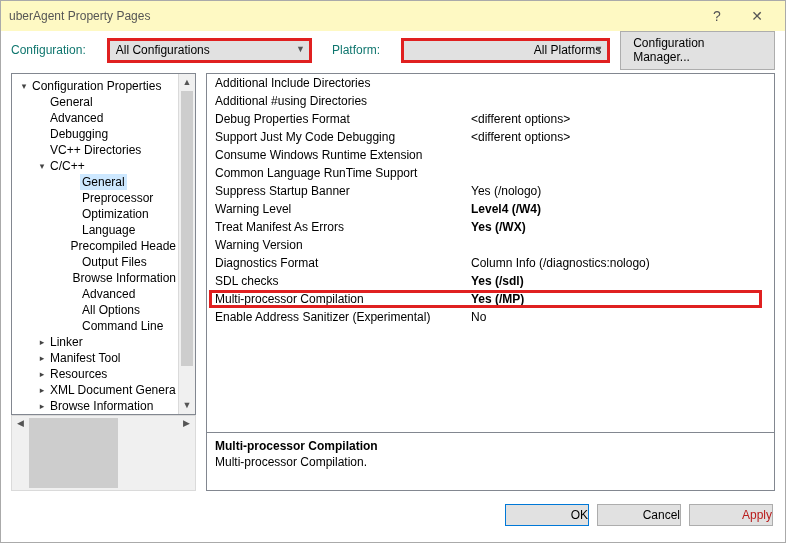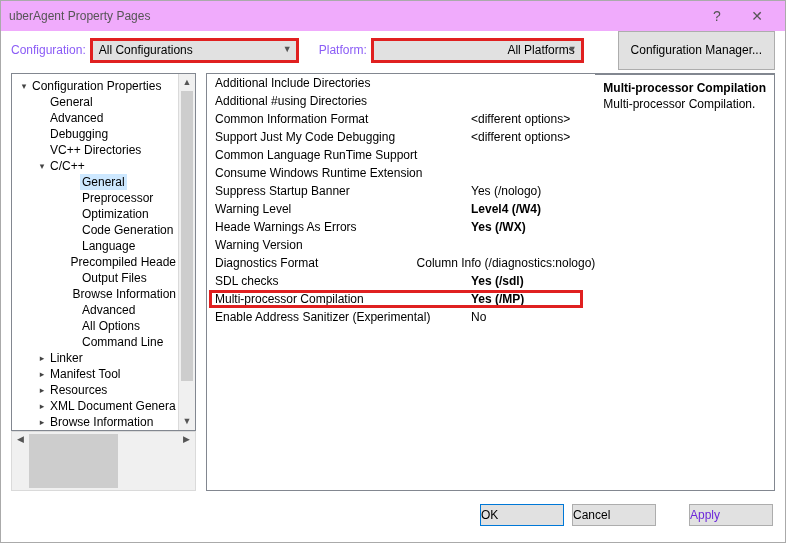--- a/index.html
+++ b/index.html
@@ -1,59 +1,59 @@
 <!DOCTYPE html>
 <html><head>
 <meta charset="utf-8">
 <style>
   * { box-sizing: border-box; margin: 0; padding: 0; font-family: "Segoe UI", Tahoma, sans-serif; font-size: 12px; }
   body { width: 786px; height: 543px; background: #fff; border: 1px solid #aaa; overflow: hidden; }
-  .titlebar { height: 30px; background: #f0abfc; display: flex; align-items: center; padding: 0 8px; color: #555; }
+  .titlebar { height: 30px; background: #fef9c3; display: flex; align-items: center; padding: 0 8px; color: #555; }
   .titlebar .title { flex: 1; }
   .titlebar .ctl { width: 40px; text-align: center; color: #555; font-size: 14px; cursor: default; }
   .toolbar { height: 38px; display: flex; align-items: center; padding: 4px 10px; gap: 6px; }
-  .toolbar label { color: #8b5cf6; }
+  .toolbar label { color: #0f766e; }
   .combo { border: 1px solid #adadad; background: #e1e1e1; height: 21px; display: flex; align-items: center; padding: 0 6px; position: relative; }
   .combo .arrow { position: absolute; right: 4px; top: 3px; font-size: 9px; color: #555; }
   .combo.cfg { width: 205px; }
   .combo.plat { width: 209px; justify-content: flex-end; }
   .btn { border: 1px solid #adadad; background: #e1e1e1; height: 39px; padding: 0 12px; display: flex; align-items: center; }
-  .highlight-red { outline: 3px solid #e02020; outline-offset: -1px; }
+  .highlight-red { outline: 3px solid #e02020; outline-offset: -1px; margin-left: 17px; }
   .main { display: flex; padding: 4px 10px 6px 10px; height: 428px; gap: 10px; }
   .tree-wrap { width: 185px; border: 1px solid #828790; display: flex; }
   .tree { flex: 1; overflow: hidden; padding-top: 4px; }
   .tree .node { display: flex; align-items: center; height: 16px; line-height: 16px; white-space: nowrap; cursor: default; }
   .tree .exp { width: 12px; display: inline-block; text-align: center; font-size: 9px; color: #444; }
   .tree .lbl { padding: 0 2px; }
   .tree .lbl.sel { background: #cde8ff; }
   .tree .i0 { padding-left: 6px; }
   .tree .i1 { padding-left: 24px; }
   .tree .i3 { padding-left: 56px; }
   .vsb { width: 17px; background: #f0f0f0; border-left: 1px solid #dadada; display: flex; flex-direction: column; }
   .vsb .arr { height: 17px; background: #f0f0f0; text-align: center; font-size: 9px; color: #555; line-height: 17px; }
   .vsb .track { flex: 1; position: relative; }
   .vsb .thumb { position: absolute; left: 2px; right: 2px; top: 0; height: 90%; background: #cdcdcd; }
   .hsb { height: 17px; flex: 1; background: #f0f0f0; border: 1px solid #dadada; display: flex; position: relative; }
   .hsb .arr { width: 17px; text-align: center; font-size: 9px; color: #555; line-height: 15px; }
   .hsb .track { flex: 1; position: relative; }
   .hsb .thumb { position: absolute; top: 2px; bottom: 2px; left: 0; width: 60%; background: #cdcdcd; }
-  .right { flex: 1; display: flex; flex-direction: row; border: 1px solid #828790; }
+  .right { flex: 1; display: flex; flex-direction: column; border: 1px solid #828790; }
   .grid { flex: 1; overflow: hidden; position: relative; }
   .grid .row { display: flex; height: 18px; line-height: 18px; border-bottom: 0; }
   .grid .row .k { width: 260px; padding-left: 8px; white-space: nowrap; }
   .grid .row .v { flex: 1; padding-left: 4px; white-space: nowrap; }
   .grid .row .v.bold { font-weight: 600; }
   .grid .row.hlrow { position: relative; }
   .grid .redbox { position: absolute; left: 2px; right: 12px; top: 0; bottom: 0; border: 3px solid #e02020; pointer-events: none; }
   .desc { border-top: 1px solid #828790; padding: 6px 8px; height: 58px; }
   .desc .t { font-weight: 600; margin-bottom: 2px; }
   .btnbar { height: 36px; display: flex; justify-content: flex-end; align-items: center; gap: 8px; padding: 0 12px; }
-  .btnbar .b { width: 84px; height: 22px; border: 1px solid #adadad; background: #e1e1e1; text-align: left; line-height: 20px; }
+  .btnbar .b { width: 84px; height: 22px; border: 1px solid #adadad; background: #e1e1e1; text-align: right; line-height: 20px; }
   .btnbar .b.def { border: 1px solid #0078d7; }
-  .btnbar .b.dis { color: #6d28d9; margin-left: 25px; }
+  .btnbar .b.dis { color: #b91c1c; }
 </style>
 </head>
 <body>
 
 <div class="titlebar">
   <span class="title">uberAgent Property Pages</span>
   <span class="ctl">?</span>
   <span class="ctl">✕</span>
 </div>
 
@@ -107,24 +107,20 @@
           <div class="node i3">
             <span class="exp"></span>
             <span class="lbl">Preprocessor</span>
           </div>
           <div class="node i3">
             <span class="exp"></span>
             <span class="lbl">Optimization</span>
           </div>
           <div class="node i3">
             <span class="exp"></span>
-            <span class="lbl">Code Generation</span>
-          </div>
-          <div class="node i3">
-            <span class="exp"></span>
             <span class="lbl">Language</span>
           </div>
           <div class="node i3">
             <span class="exp"></span>
             <span class="lbl">Precompiled Heade</span>
           </div>
           <div class="node i3">
             <span class="exp"></span>
             <span class="lbl">Output Files</span>
           </div>
@@ -186,45 +182,45 @@
     <div class="grid" id="grid">
         <div class="row">
           <div class="k">Additional Include Directories</div>
           <div class="v"></div>
         </div>
         <div class="row">
           <div class="k">Additional #using Directories</div>
           <div class="v"></div>
         </div>
         <div class="row">
-          <div class="k">Common Information Format</div>
+          <div class="k">Debug Properties Format</div>
           <div class="v">&lt;different options&gt;</div>
         </div>
         <div class="row">
           <div class="k">Support Just My Code Debugging</div>
           <div class="v">&lt;different options&gt;</div>
         </div>
         <div class="row">
+          <div class="k">Consume Windows Runtime Extension</div>
+          <div class="v"></div>
+        </div>
+        <div class="row">
           <div class="k">Common Language RunTime Support</div>
-          <div class="v"></div>
-        </div>
-        <div class="row">
-          <div class="k">Consume Windows Runtime Extension</div>
           <div class="v"></div>
         </div>
         <div class="row">
           <div class="k">Suppress Startup Banner</div>
           <div class="v">Yes (/nologo)</div>
         </div>
         <div class="row">
           <div class="k">Warning Level</div>
           <div class="v bold">Level4 (/W4)</div>
         </div>
         <div class="row">
-          <div class="k">Heade Warnings As Errors</div>
+          <div class="k">Treat Manifest As Errors</div>
           <div class="v bold">Yes (/WX)</div>
         </div>
         <div class="row">
           <div class="k">Warning Version</div>
           <div class="v"></div>
         </div>
         <div class="row">
           <div class="k">Diagnostics Format</div>
           <div class="v">Column Info (/diagnostics:nologo)</div>
         </div>

